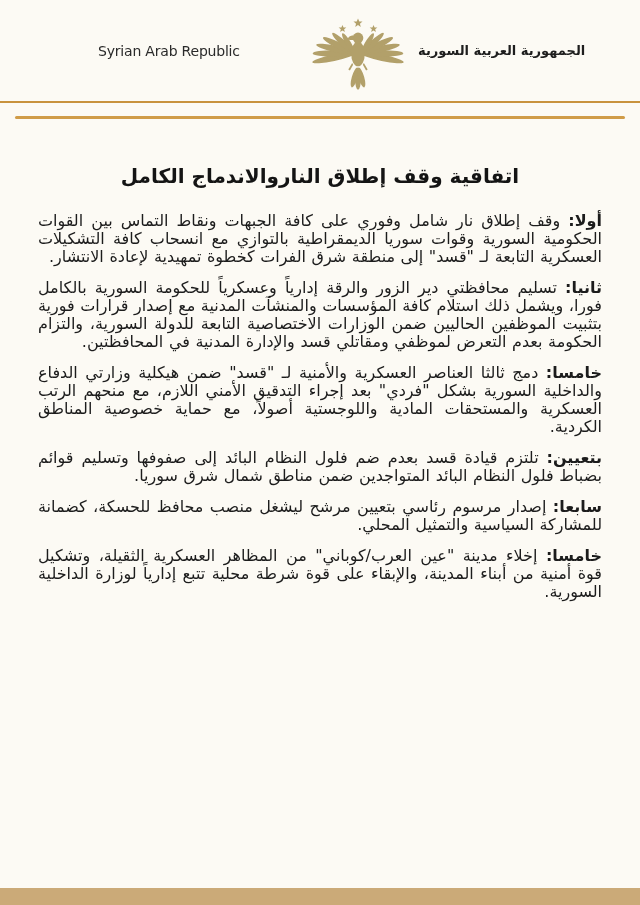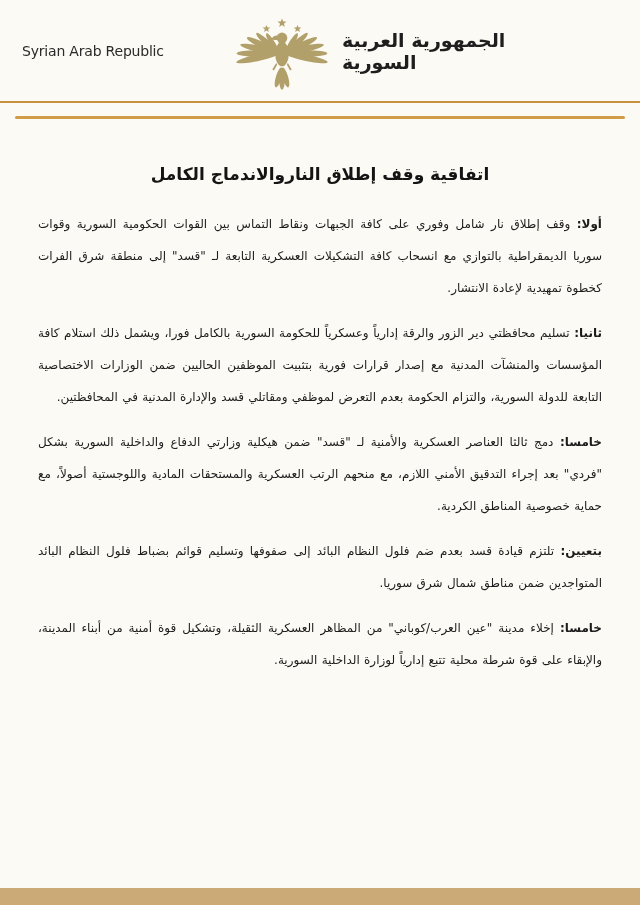--- a/index.html
+++ b/index.html
@@ -10,32 +10,32 @@
     width: 640px;
     height: 905px;
     background: #fcfaf4;
     overflow: hidden;
   }
   
   .letterhead {
     height: 101px;
     display: flex;
     align-items: center;
-    justify-content: flex-start;
+    justify-content: flex-end;
     padding: 4px 22px;
   }
   .h-left {
     font-size: 14px;
     color: #2a2a2a;
     letter-spacing: -0.2px;
     width: 200px;
   }
   .h-center { width: 120px; display: flex; justify-content: center; margin-top: 10px; }
   .h-right {
-    font-size: 19px;
+    font-size: 13px;
     font-weight: bold;
     color: #1e1e1e;
     width: 200px;
     text-align: left;
     direction: rtl;
   }
   .gold-line-outer {
     height: 2px;
     background: #c8923d;
     width: 100%;
@@ -46,30 +46,30 @@
     margin: 13px 15px 0 15px;
     border-radius: 2px;
   }
   
   .content {
     direction: rtl;
     padding: 0 38px;
     color: #1c1c1c;
   }
   .doc-title {
-    font-size: 17px;
+    font-size: 20px;
     font-weight: bold;
     text-align: center;
     margin-top: 45px;
     margin-bottom: 24px;
     color: #141414;
   }
   .clause {
-    font-size: 12px;
-    line-height: 32px;
+    font-size: 16px;
+    line-height: 18px;
     text-align: justify;
     margin-bottom: 13px;
     word-spacing: 0.5px;
   }
   .clause-label { font-weight: bold; }
   
   .footer-bar {
     position: absolute;
     left: 0; right: 0; bottom: 0;
     height: 17px;
@@ -149,20 +149,24 @@
     <p class="clause">
       <span class="clause-label">خامسا:</span>
       <span>دمج ثالثا العناصر العسكرية والأمنية لـ "قسد" ضمن هيكلية وزارتي الدفاع والداخلية السورية بشكل "فردي" بعد إجراء التدقيق الأمني اللازم، مع منحهم الرتب العسكرية والمستحقات المادية واللوجستية أصولاً، مع حماية خصوصية المناطق الكردية.</span>
     </p>
 
     <p class="clause">
       <span class="clause-label">بتعيين:</span>
       <span>تلتزم قيادة قسد بعدم ضم فلول النظام البائد إلى صفوفها وتسليم قوائم بضباط فلول النظام البائد المتواجدين ضمن مناطق شمال شرق سوريا.</span>
     </p>
 
+    <p class="clause">
+      <span class="clause-label">سابعا:</span>
+      <span>إصدار مرسوم رئاسي بتعيين مرشح ليشغل منصب محافظ للحسكة، كضمانة للمشاركة السياسية والتمثيل المحلي.</span>
+    </p>
 
     <p class="clause">
       <span class="clause-label">خامسا:</span>
       <span>إخلاء مدينة "عين العرب/كوباني" من المظاهر العسكرية الثقيلة، وتشكيل قوة أمنية من أبناء المدينة، والإبقاء على قوة شرطة محلية تتبع إدارياً لوزارة الداخلية السورية.</span>
     </p>
 
   </main>
 
   <footer class="footer-bar"></footer>
 </div>

